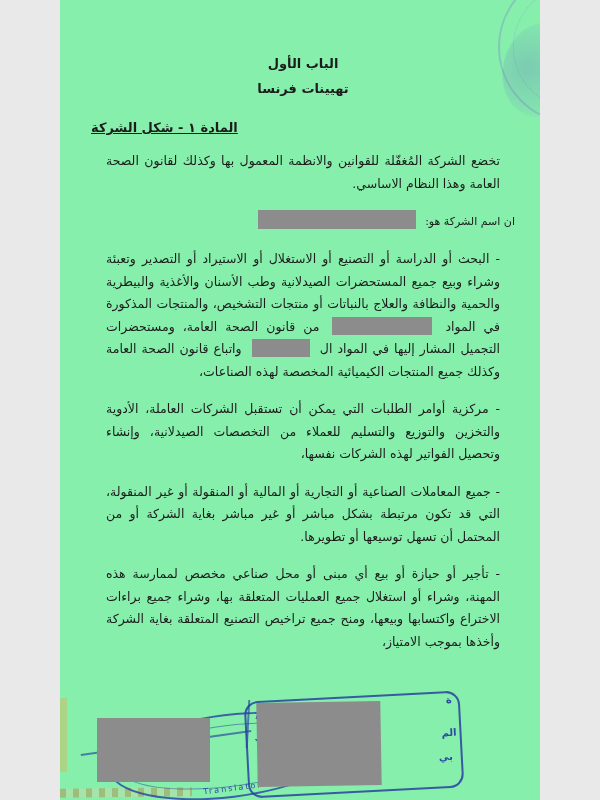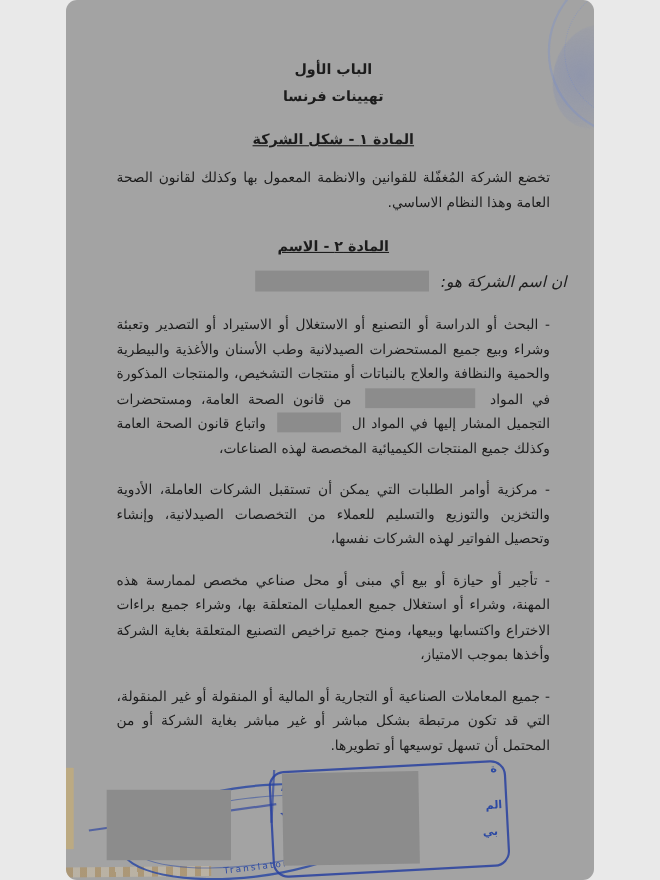--- a/index.html
+++ b/index.html
@@ -1,54 +1,53 @@
 <!DOCTYPE html>
 <html lang="ar" style="--redaction-gray: #8c8c8c; --stamp-blue: #2d4aa3;"><head>
 <meta charset="utf-8">
 <style>
   html,body{margin:0;padding:0;background:#e9e9e9;}
   .page{
     position:relative;
     width:480px;height:800px;
     margin:0 auto;
-    background:#a3a3a3;
+    background:#86efac;
     overflow:hidden;
     font-family:"DejaVu Sans", sans-serif;
     color:#1c1c1c;
     direction:rtl;
-    border-radius:10px;
   }
   .content{
     position:absolute;
     top:56px;right:25px;left:31px;
   }
   .chapter-title,.chapter-subtitle{
     text-align:center;
     font-weight:bold;
     font-size:13px;
     margin:0 0 10px 0;
     letter-spacing:.2px;
   }
   .chapter-subtitle{margin-bottom:24px;}
   .article-heading{
     font-size:13px;
     font-weight:bold;
     text-decoration:underline;
-    text-align:center;
+    text-align:left;
     margin:22px 0 14px 0;
   }
   .para{
     font-size:12.5px;
     line-height:22.5px;
     text-align:justify;
     margin:15px;
   }
   .para + .para{margin-top:1px;}
   .name-line{
-    font-size:14px;line-height:23px;text-align:right;margin:0;font-style:italic;
+    font-size:11px;line-height:23px;text-align:right;margin:0;
   }
   .redact{
     display:inline-block;
     background:var(--redaction-gray,#8c8c8c);
     vertical-align:-4px;
   }
   .redact.name{width:158px;height:19px;margin-right:6px;}
   .redact.wide{width:100px;height:18px;margin:0 5px;}
   .redact.narrow{width:58px;height:18px;margin:0 5px;}
   .redact.block{position:absolute;z-index:6;}
@@ -148,37 +147,36 @@
   <div class="round-stamp-crescent"></div>
 
   <div class="content">
 
     <p class="chapter-title">الباب الأول</p>
     <p class="chapter-subtitle">تهيينات فرنسا</p>
 
     <p class="article-heading">المادة ١ - شكل الشركة</p>
     <p class="para">تخضع الشركة المُغفّلة للقوانين والانظمة المعمول بها وكذلك لقانون الصحة العامة وهذا النظام الاساسي.</p>
 
-    <p class="article-heading">المادة ٢ - الاسم</p>
     <p class="name-line">
       <span>ان اسم الشركة هو:</span>
       <span class="redact name"></span>
     </p>
 
 
     <p class="para">
       <span>- البحث أو الدراسة أو التصنيع أو الاستغلال أو الاستيراد أو التصدير وتعبئة وشراء وبيع جميع المستحضرات الصيدلانية وطب الأسنان والأغذية والبيطرية والحمية والنظافة والعلاج بالنباتات أو منتجات التشخيص، والمنتجات المذكورة في المواد</span>
       <span class="redact wide"></span>
       <span>من قانون الصحة العامة، ومستحضرات التجميل المشار إليها في المواد ال</span>
       <span class="redact narrow"></span>
       <span>واتباع قانون الصحة العامة وكذلك جميع المنتجات الكيميائية المخصصة لهذه الصناعات،</span>
     </p>
     <p class="para">- مركزية أوامر الطلبات التي يمكن أن تستقبل الشركات العاملة، الأدوية والتخزين والتوزيع والتسليم للعملاء من التخصصات الصيدلانية، وإنشاء وتحصيل الفواتير لهذه الشركات نفسها،</p>
+    <p class="para">- جميع المعاملات الصناعية أو التجارية أو المالية أو المنقولة أو غير المنقولة، التي قد تكون مرتبطة بشكل مباشر أو غير مباشر بغاية الشركة أو من المحتمل أن تسهل توسيعها أو تطويرها.</p>
     <p class="para">- تأجير أو حيازة أو بيع أي مبنى أو محل صناعي مخصص لممارسة هذه المهنة، وشراء أو استغلال جميع العمليات المتعلقة بها، وشراء جميع براءات الاختراع واكتسابها وبيعها، ومنح جميع تراخيص التصنيع المتعلقة بغاية الشركة وأخذها بموجب الامتياز،</p>
-    <p class="para">- جميع المعاملات الصناعية أو التجارية أو المالية أو المنقولة أو غير المنقولة، التي قد تكون مرتبطة بشكل مباشر أو غير مباشر بغاية الشركة أو من المحتمل أن تسهل توسيعها أو تطويرها.</p>
 
   </div>
 
   <div class="oval-stamp">
     <span class="bottom-arc">Translator</span>
     <span class="right-arc">sultant</span>
   </div>
 
   <div class="rect-stamp">
     <span class="latin">Al</span>

